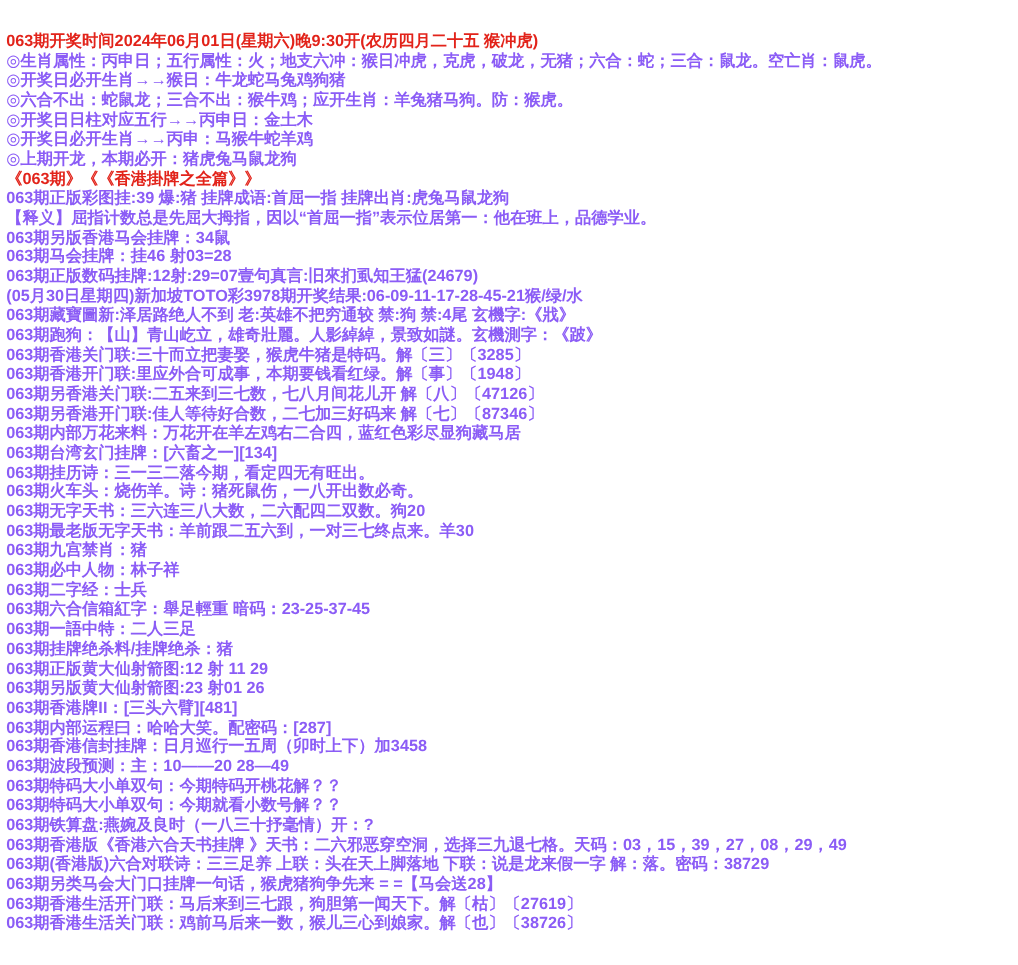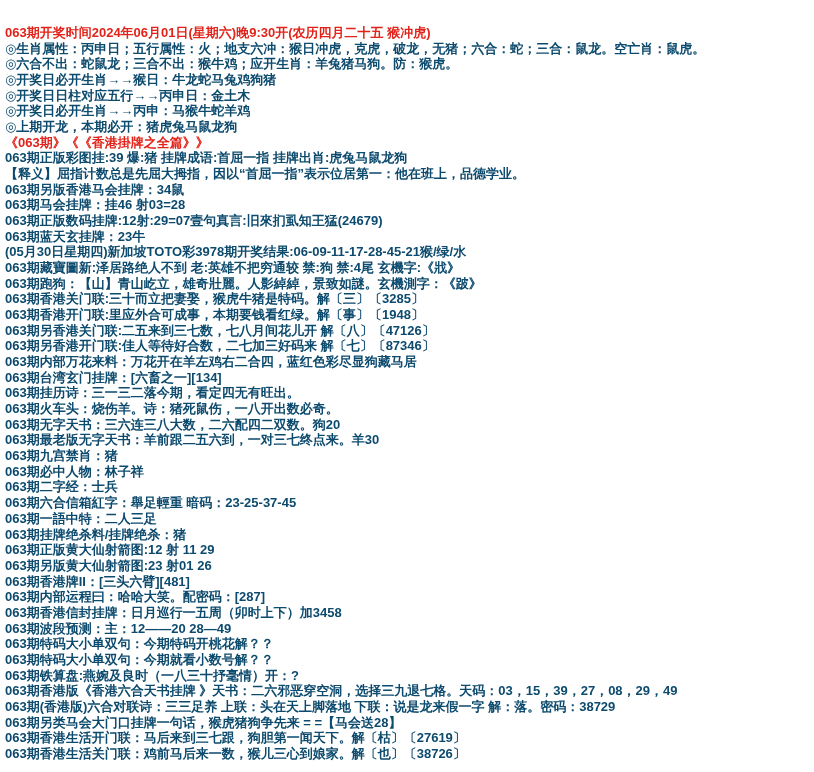--- a/index.html
+++ b/index.html
@@ -19,41 +19,40 @@
     font-weight: bold;
     font-size: 13px;
     line-height: 15.68px;
     color: #141414;
     letter-spacing: 0px;
     white-space: nowrap;
     margin-top: 22px;
   }
   .line { height: 15.68px; overflow: hidden; }
   .line.red { color: #e2231a; }
-  .line.black { color: #0c4a6e; }
+  .line.black { color: #8b5cf6; }
 </style>
 </head>
 <body>
 
 <div class="page">
   <div>
       <div class="line red">063期开奖时间2024年06月01日(星期六)晚9:30开(农历四月二十五 猴冲虎)</div>
       <div class="line black">◎生肖属性：丙申日；五行属性：火；地支六冲：猴日冲虎，克虎，破龙，无猪；六合：蛇；三合：鼠龙。空亡肖：鼠虎。</div>
+      <div class="line black">◎开奖日必开生肖→→猴日：牛龙蛇马兔鸡狗猪</div>
       <div class="line black">◎六合不出：蛇鼠龙；三合不出：猴牛鸡；应开生肖：羊兔猪马狗。防：猴虎。</div>
-      <div class="line black">◎开奖日必开生肖→→猴日：牛龙蛇马兔鸡狗猪</div>
       <div class="line black">◎开奖日日柱对应五行→→丙申日：金土木</div>
       <div class="line black">◎开奖日必开生肖→→丙申：马猴牛蛇羊鸡</div>
       <div class="line black">◎上期开龙，本期必开：猪虎兔马鼠龙狗</div>
       <div class="line red">《063期》《《香港掛牌之全篇》》</div>
       <div class="line black">063期正版彩图挂:39 爆:猪 挂牌成语:首屈一指 挂牌出肖:虎兔马鼠龙狗</div>
       <div class="line black">【释义】屈指计数总是先屈大拇指，因以“首屈一指”表示位居第一：他在班上，品德学业。</div>
       <div class="line black">063期另版香港马会挂牌：34鼠</div>
       <div class="line black">063期马会挂牌：挂46 射03=28</div>
       <div class="line black">063期正版数码挂牌:12射:29=07壹句真言:旧來扪虱知王猛(24679)</div>
-      <div class="line black">063期蓝天玄挂牌：23牛</div>
       <div class="line black">(05月30日星期四)新加坡TOTO彩3978期开奖结果:06-09-11-17-28-45-21猴/绿/水</div>
       <div class="line black">063期藏寶圖新:泽居路绝人不到 老:英雄不把穷通较 禁:狗 禁:4尾 玄機字:《戕》</div>
       <div class="line black">063期跑狗：【山】青山屹立，雄奇壯麗。人影綽綽，景致如謎。玄機測字：《跛》</div>
       <div class="line black">063期香港关门联:三十而立把妻娶，猴虎牛猪是特码。解〔三〕〔3285〕</div>
       <div class="line black">063期香港开门联:里应外合可成事，本期要钱看红绿。解〔事〕〔1948〕</div>
       <div class="line black">063期另香港关门联:二五来到三七数，七八月间花儿开 解〔八〕〔47126〕</div>
       <div class="line black">063期另香港开门联:佳人等待好合数，二七加三好码来 解〔七〕〔87346〕</div>
       <div class="line black">063期内部万花来料：万花开在羊左鸡右二合四，蓝红色彩尽显狗藏马居</div>
       <div class="line black">063期台湾玄门挂牌：[六畜之一][134]</div>
       <div class="line black">063期挂历诗：三一三二落今期，看定四无有旺出。</div>
@@ -64,21 +63,21 @@
       <div class="line black">063期必中人物：林子祥</div>
       <div class="line black">063期二字经：士兵</div>
       <div class="line black">063期六合信箱紅字：舉足輕重 暗码：23-25-37-45</div>
       <div class="line black">063期一語中特：二人三足</div>
       <div class="line black">063期挂牌绝杀料/挂牌绝杀：猪</div>
       <div class="line black">063期正版黄大仙射箭图:12 射 11 29</div>
       <div class="line black">063期另版黄大仙射箭图:23 射01 26</div>
       <div class="line black">063期香港牌II：[三头六臂][481]</div>
       <div class="line black">063期内部运程曰：哈哈大笑。配密码：[287]</div>
       <div class="line black">063期香港信封挂牌：日月巡行一五周（卯时上下）加3458</div>
-      <div class="line black">063期波段预测：主：12——20 28—49</div>
+      <div class="line black">063期波段预测：主：10——20 28—49</div>
       <div class="line black">063期特码大小单双句：今期特码开桃花解？？</div>
       <div class="line black">063期特码大小单双句：今期就看小数号解？？</div>
       <div class="line black">063期铁算盘:燕婉及良时（一八三十抒毫情）开：?</div>
       <div class="line black">063期香港版《香港六合天书挂牌 》天书：二六邪恶穿空洞，选择三九退七格。天码：03，15，39，27，08，29，49</div>
       <div class="line black">063期(香港版)六合对联诗：三三足养 上联：头在天上脚落地 下联：说是龙来假一字 解：落。密码：38729</div>
       <div class="line black">063期另类马会大门口挂牌一句话，猴虎猪狗争先来 = =【马会送28】</div>
       <div class="line black">063期香港生活开门联：马后来到三七跟，狗胆第一闻天下。解〔枯〕〔27619〕</div>
       <div class="line black">063期香港生活关门联：鸡前马后来一数，猴儿三心到娘家。解〔也〕〔38726〕</div>
     </div>
 </div>

